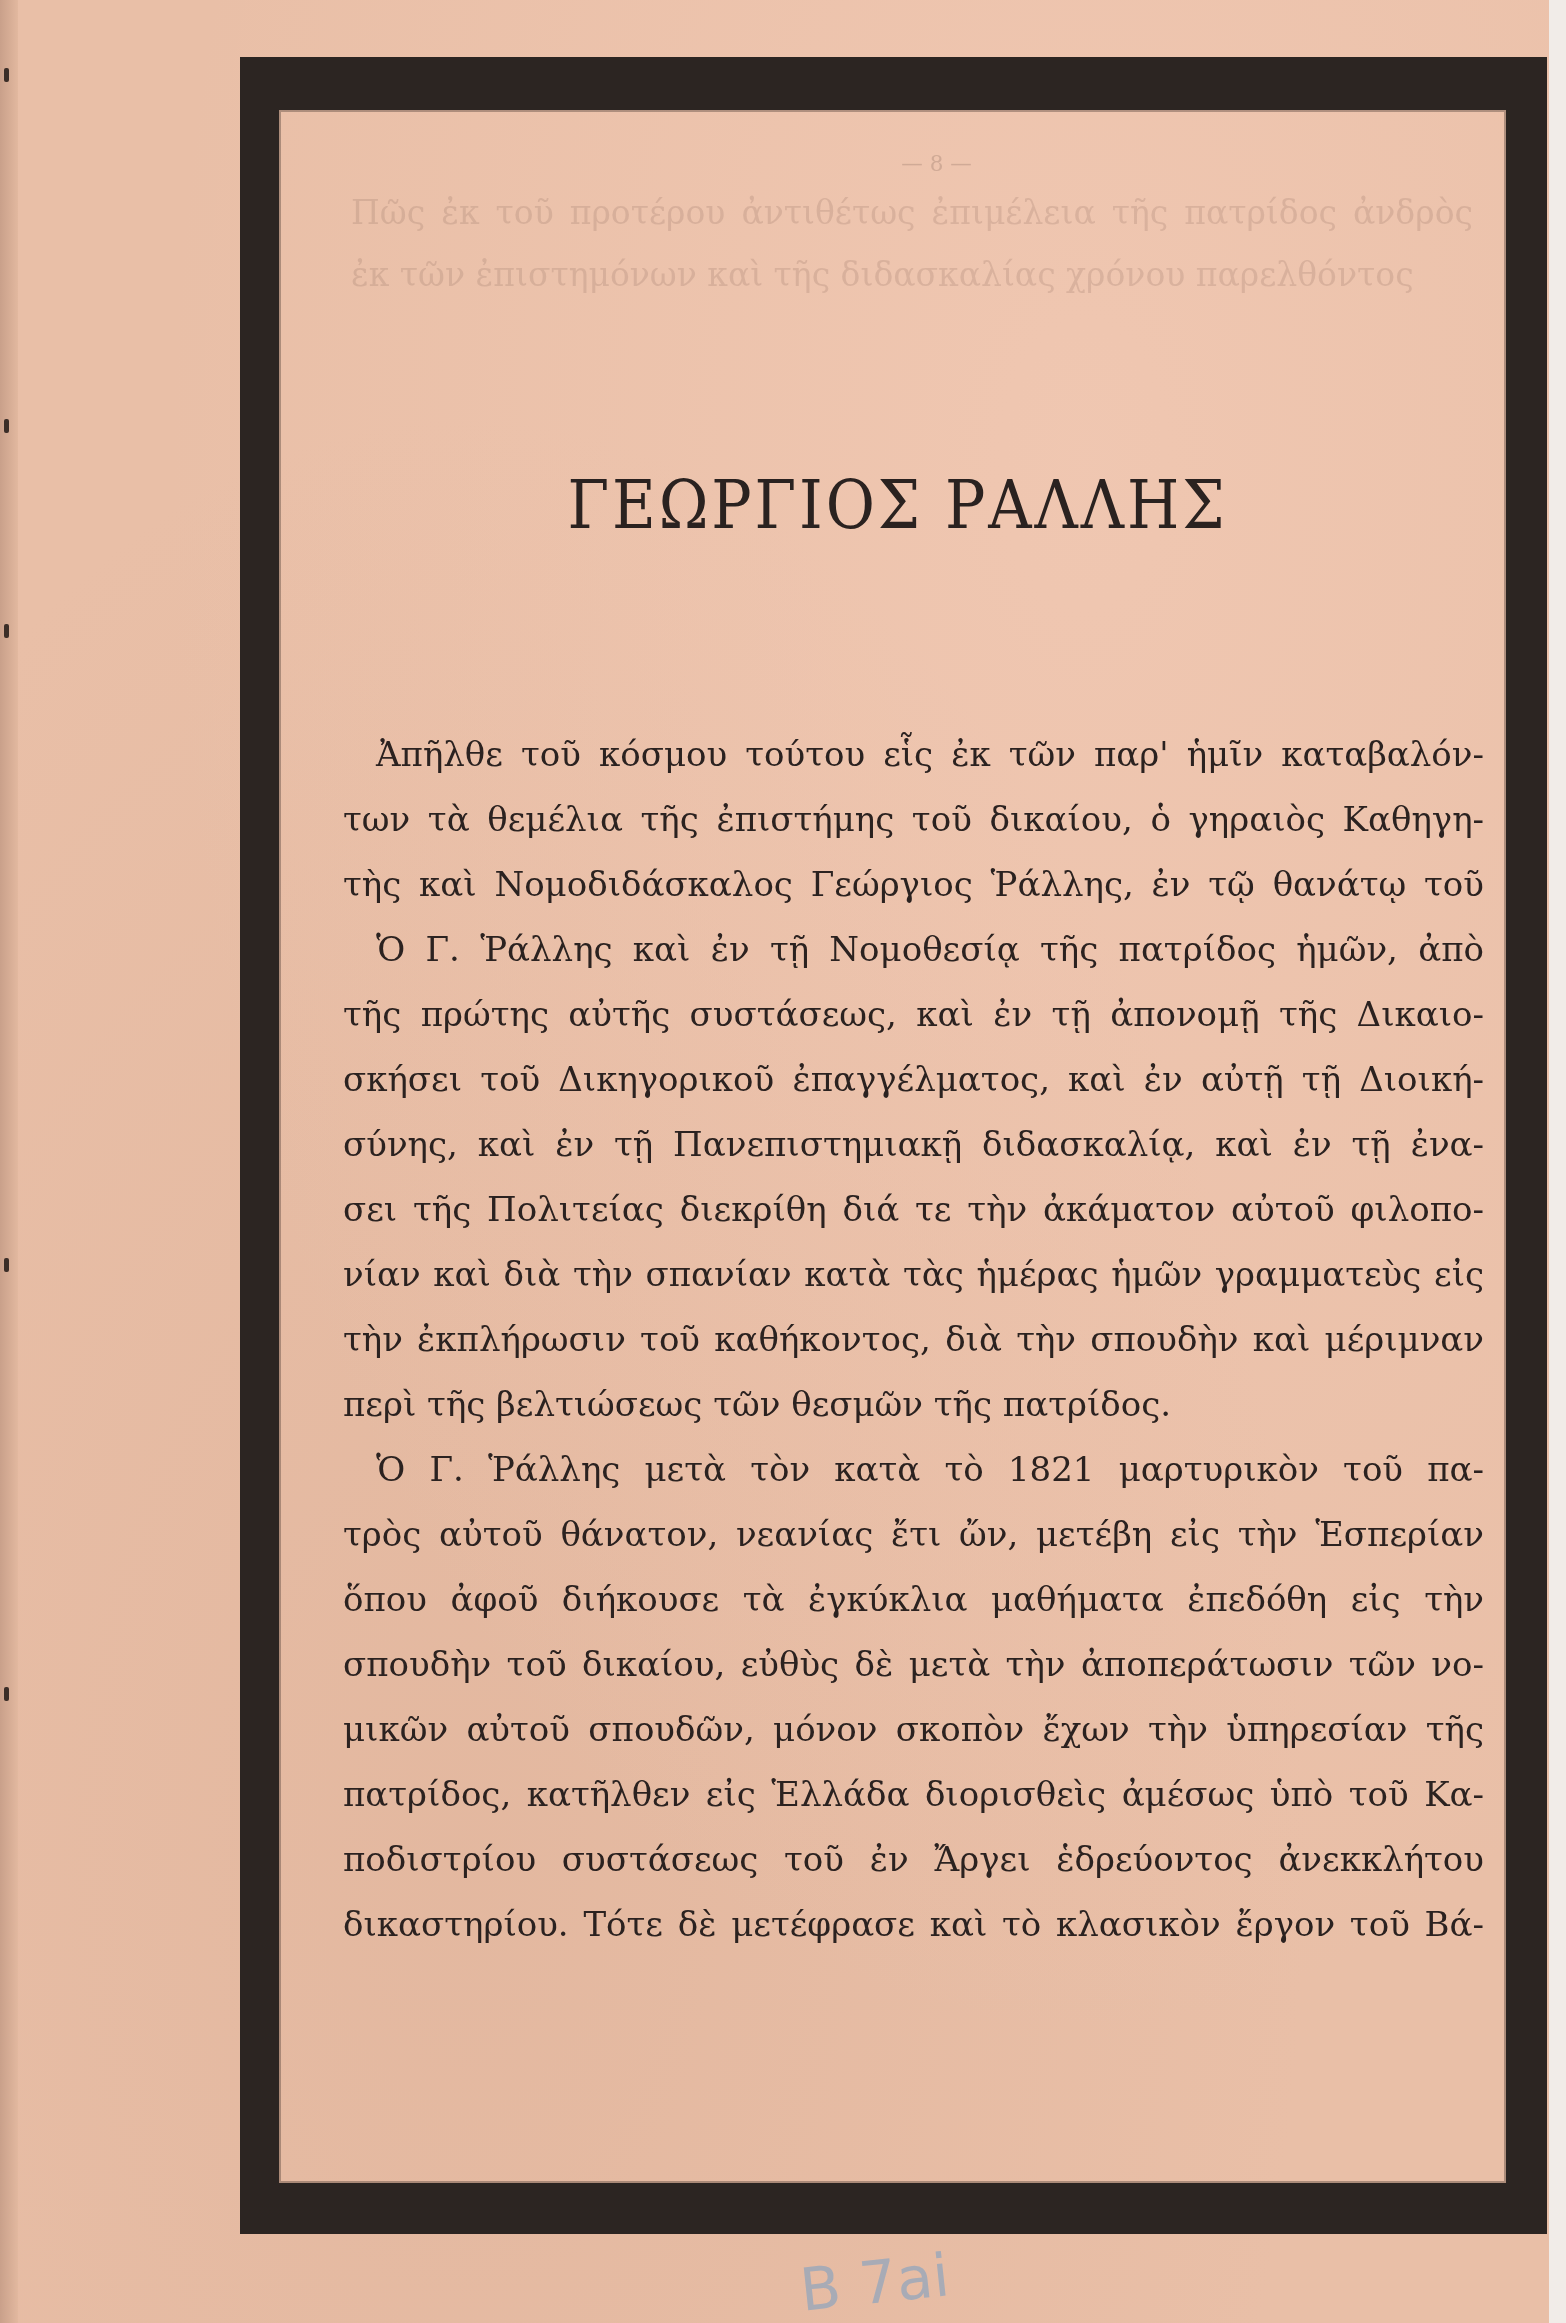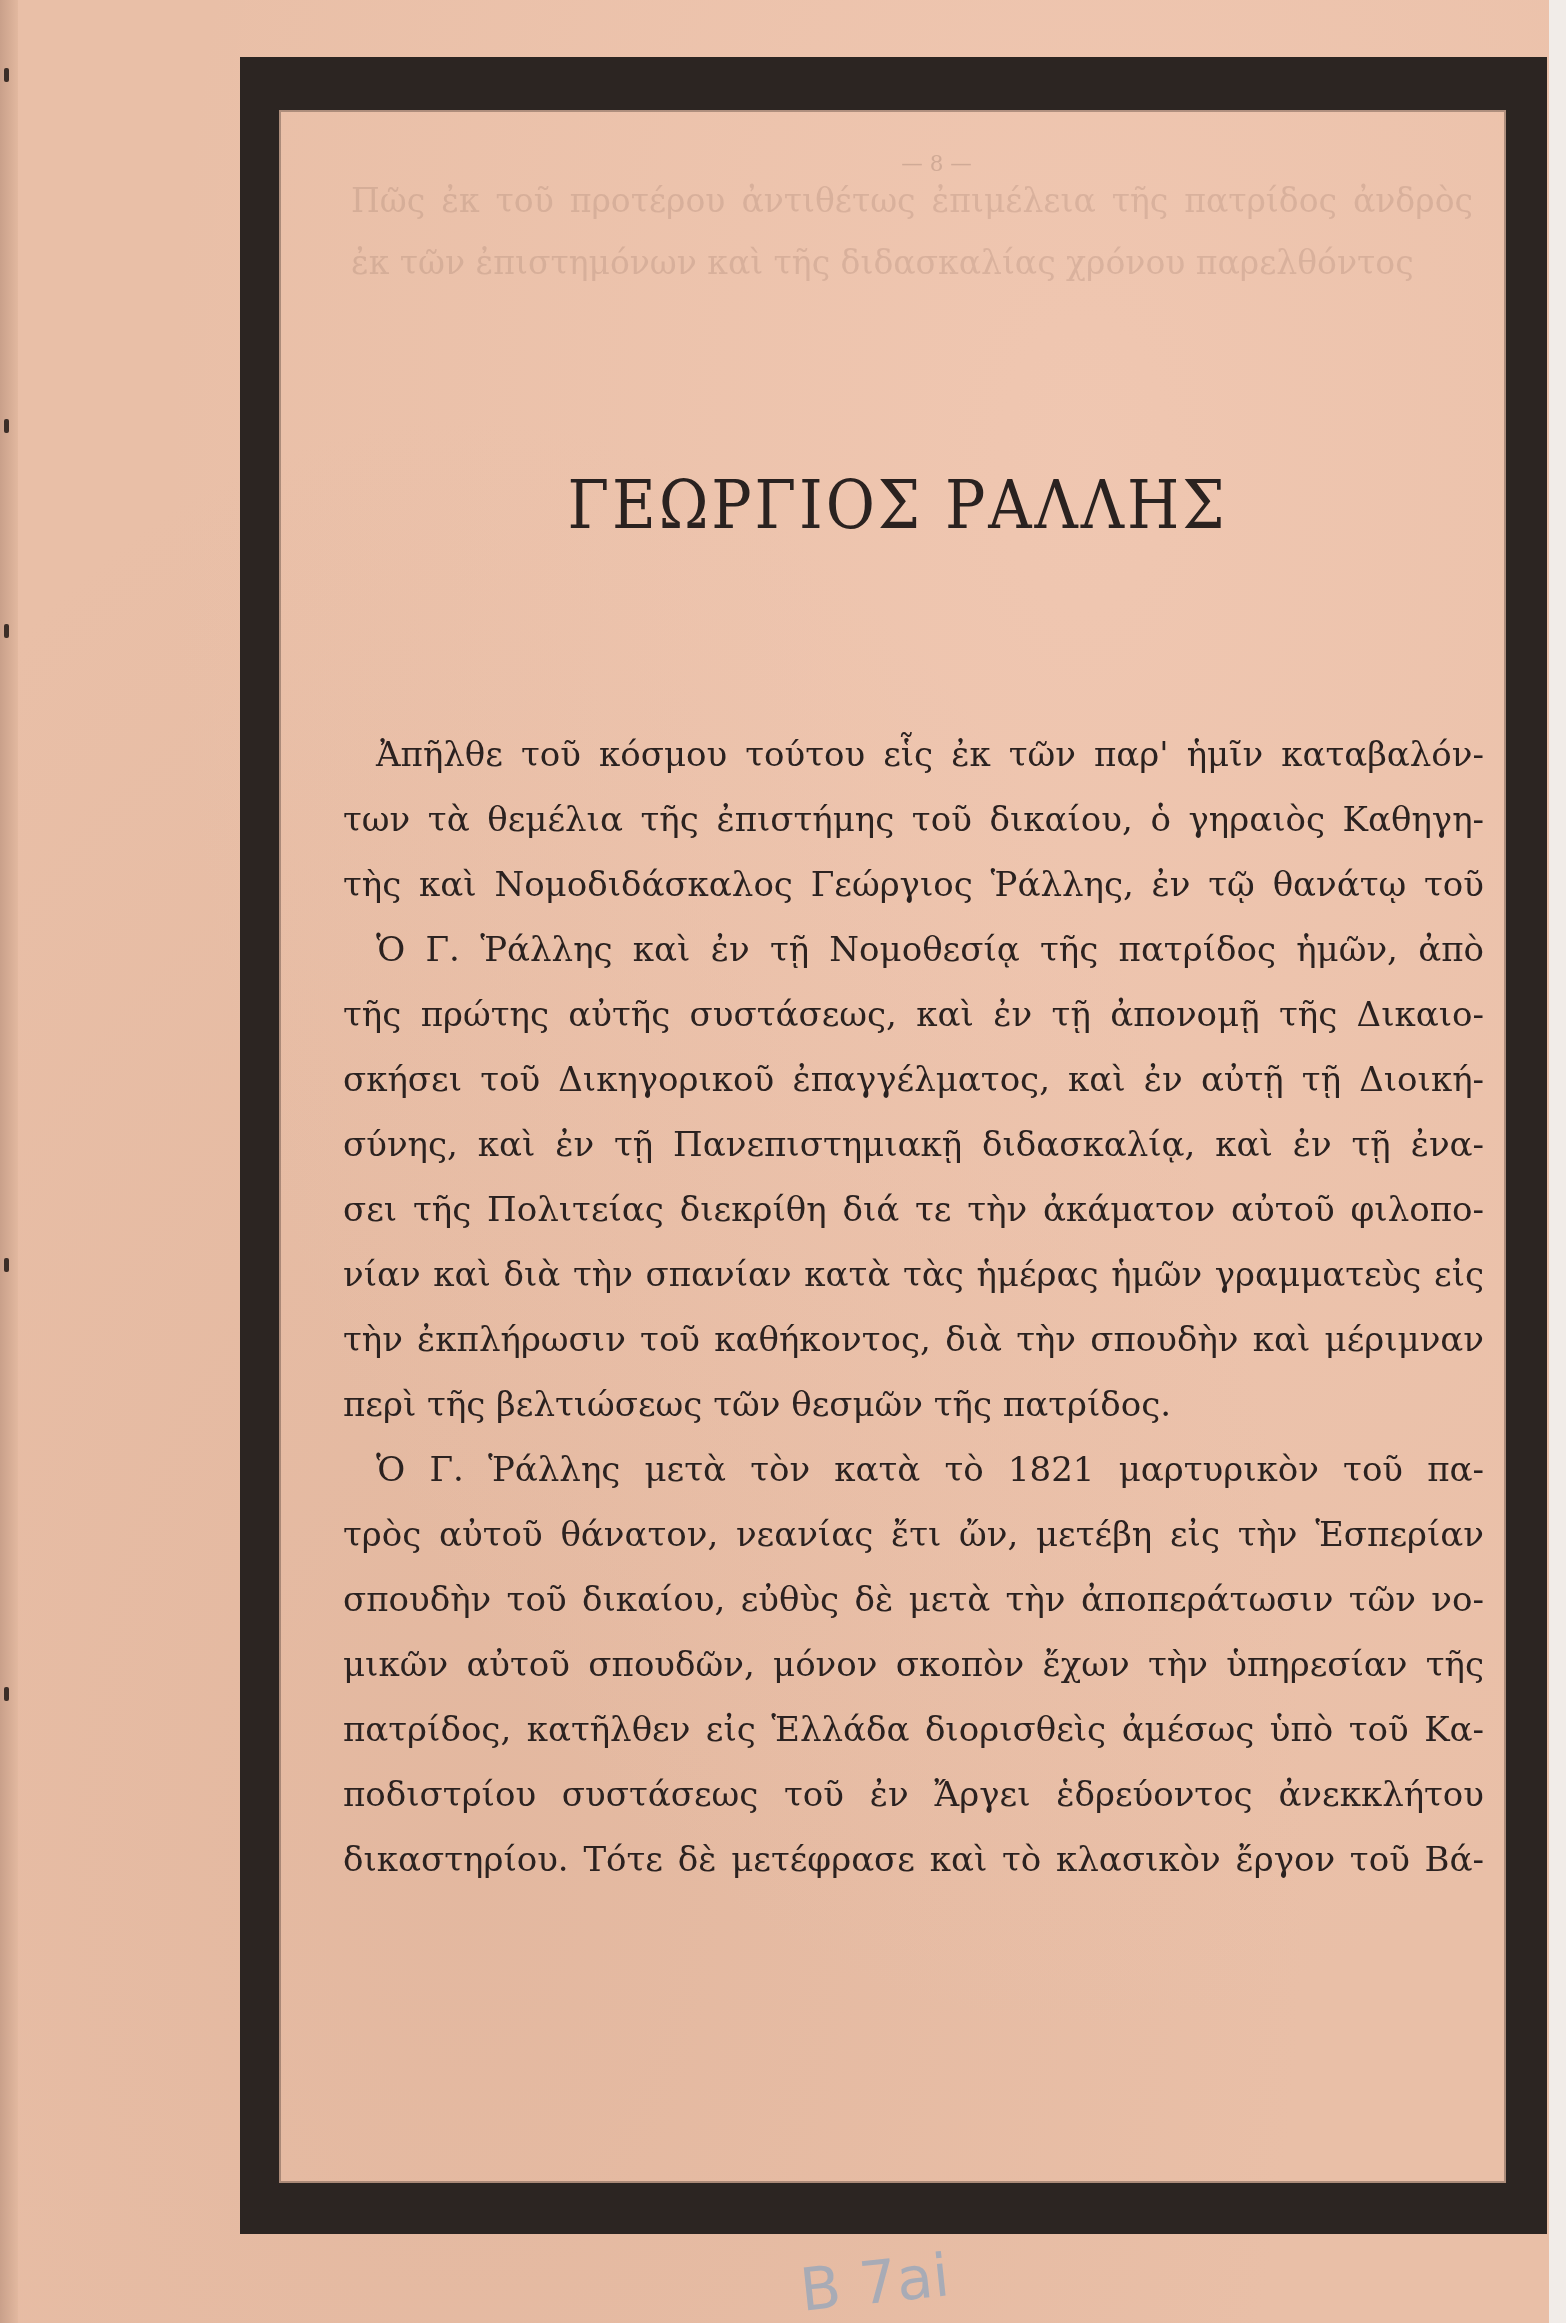--- a/index.html
+++ b/index.html
@@ -23,21 +23,21 @@
   .frame {
     position: absolute; left: 240px; top: 57px; width: 1307px; height: 2177px;
     box-sizing: border-box;
     border-style: solid; border-color: #2c2522;
     border-width: 53px 41px 51px 39px;
   }
   .frame-inner-line {
     position: absolute; inset: 0; box-shadow: inset 0 0 0 2px rgba(60,45,40,0.35);
   }
   .bleed {
-    position: absolute; left: 351px; top: 170px; width: 1122px; color: rgba(120,90,80,0.18);
+    position: absolute; left: 351px; top: 182px; width: 1122px; color: rgba(120,90,80,0.18);
     font-size: 33px; line-height: 62px; text-align: justify; white-space: normal;
   }
   .page-num {
     position: absolute; left: 839px; top: 151px; width: 195px; text-align: center;
     color: rgba(120,90,80,0.25); font-size: 21.5px;
   }
   .title {
     position: absolute; left: 293px; top: 429px; width: 1209px; text-align: center;
     font-family: "DejaVu Serif", serif; font-size: 60px; letter-spacing: 2.9px;
     color: #2a2220; font-weight: normal; transform: scaleY(1.12);
@@ -90,20 +90,21 @@
       <span class="line">σκήσει τοῦ Δικηγορικοῦ ἐπαγγέλματος, καὶ ἐν αὐτῇ τῇ Διοική-</span>
       <span class="line">σύνης, καὶ ἐν τῇ Πανεπιστημιακῇ διδασκαλίᾳ, καὶ ἐν τῇ ἐνα-</span>
       <span class="line">σει τῆς Πολιτείας διεκρίθη διά τε τὴν ἀκάματον αὐτοῦ φιλοπο-</span>
       <span class="line">νίαν καὶ διὰ τὴν σπανίαν κατὰ τὰς ἡμέρας ἡμῶν γραμματεὺς εἰς</span>
       <span class="line">τὴν ἐκπλήρωσιν τοῦ καθήκοντος, διὰ τὴν σπουδὴν καὶ μέριμναν</span>
       <span class="line last">περὶ τῆς βελτιώσεως τῶν θεσμῶν τῆς πατρίδος.</span>
     </div>
     <div>
       <span class="line indent">Ὁ Γ. Ῥάλλης μετὰ τὸν κατὰ τὸ 1821 μαρτυρικὸν τοῦ πα-</span>
       <span class="line">τρὸς αὐτοῦ θάνατον, νεανίας ἔτι ὤν, μετέβη εἰς τὴν Ἑσπερίαν</span>
+      <span class="line">ὅπου ἀφοῦ διήκουσε τὰ ἐγκύκλια μαθήματα ἐπεδόθη εἰς τὴν</span>
       <span class="line">σπουδὴν τοῦ δικαίου, εὐθὺς δὲ μετὰ τὴν ἀποπεράτωσιν τῶν νο-</span>
       <span class="line">μικῶν αὐτοῦ σπουδῶν, μόνον σκοπὸν ἔχων τὴν ὑπηρεσίαν τῆς</span>
       <span class="line">πατρίδος, κατῆλθεν εἰς Ἑλλάδα διορισθεὶς ἀμέσως ὑπὸ τοῦ Κα-</span>
       <span class="line">ποδιστρίου συστάσεως τοῦ ἐν Ἄργει ἑδρεύοντος ἀνεκκλήτου</span>
       <span class="line">δικαστηρίου. Τότε δὲ μετέφρασε καὶ τὸ κλασικὸν ἔργον τοῦ Βά-</span>
     </div>
   </div>
 
   <div class="pencil-mark">B 7ai</div>
 </div>

